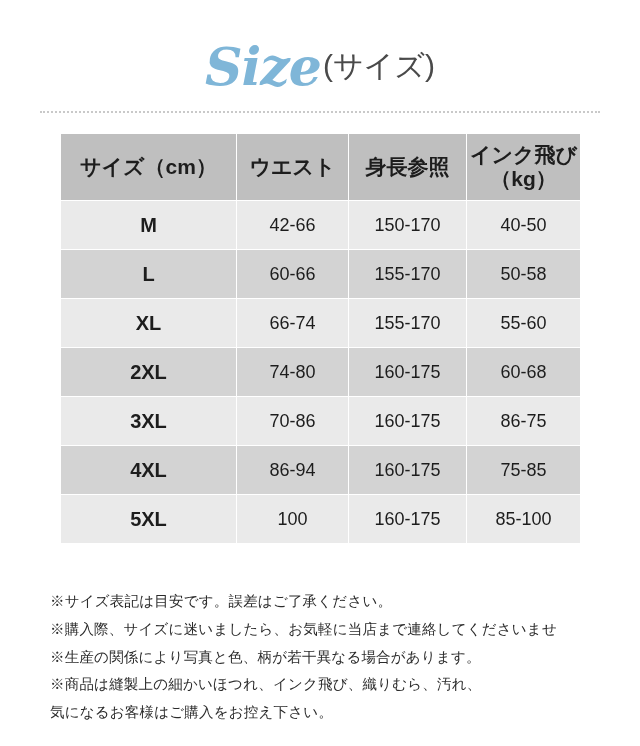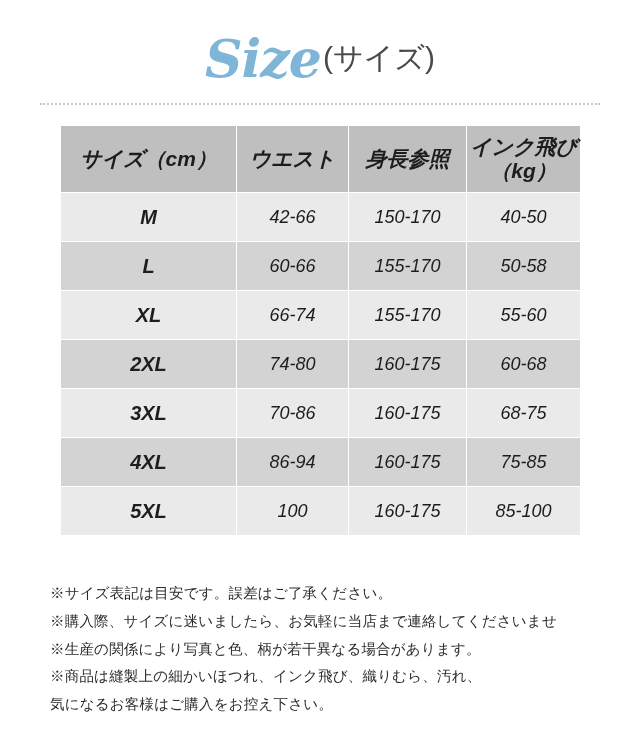--- a/index.html
+++ b/index.html
@@ -15,21 +15,21 @@
   }
   .page {
     position: relative;
     width: 640px;
     height: 746px;
     box-sizing: border-box;
   }
 
   
   .title-wrap {
-    padding-top: 28px;
+    padding-top: 36px;
     text-align: center;
     white-space: nowrap;
   }
   .title-main {
     font-family: "DejaVu Serif", serif;
     font-style: italic;
     font-weight: bold;
     font-size: 52px;
     letter-spacing: -1px;
     color: #7fb6d8;
@@ -54,21 +54,20 @@
   
   .table-wrap {
     margin: 20px auto 0 auto;
     width: 520px;
   }
   table.size-table {
     border-collapse: collapse;
     width: 100%;
     table-layout: fixed;
     background: #fef9c3;
-    font-style: italic;
   }
   table.size-table td {
     border: 1px solid #ffffff;
     text-align: center;
     vertical-align: middle;
     color: #1d1d1d;
   }
   
   table.size-table tr.head td {
     background: #bfbfbf;
@@ -168,21 +167,21 @@
           <td class="sz">2XL</td>
           <td>74-80</td>
           <td>160-175</td>
           <td>60-68</td>
         </tr>
 
         <tr class="body plain">
           <td class="sz">3XL</td>
           <td>70-86</td>
           <td>160-175</td>
-          <td>68-75</td>
+          <td>86-75</td>
         </tr>
 
         <tr class="body shade">
           <td class="sz">4XL</td>
           <td>86-94</td>
           <td>160-175</td>
           <td>75-85</td>
         </tr>
 
         <tr class="body plain">

